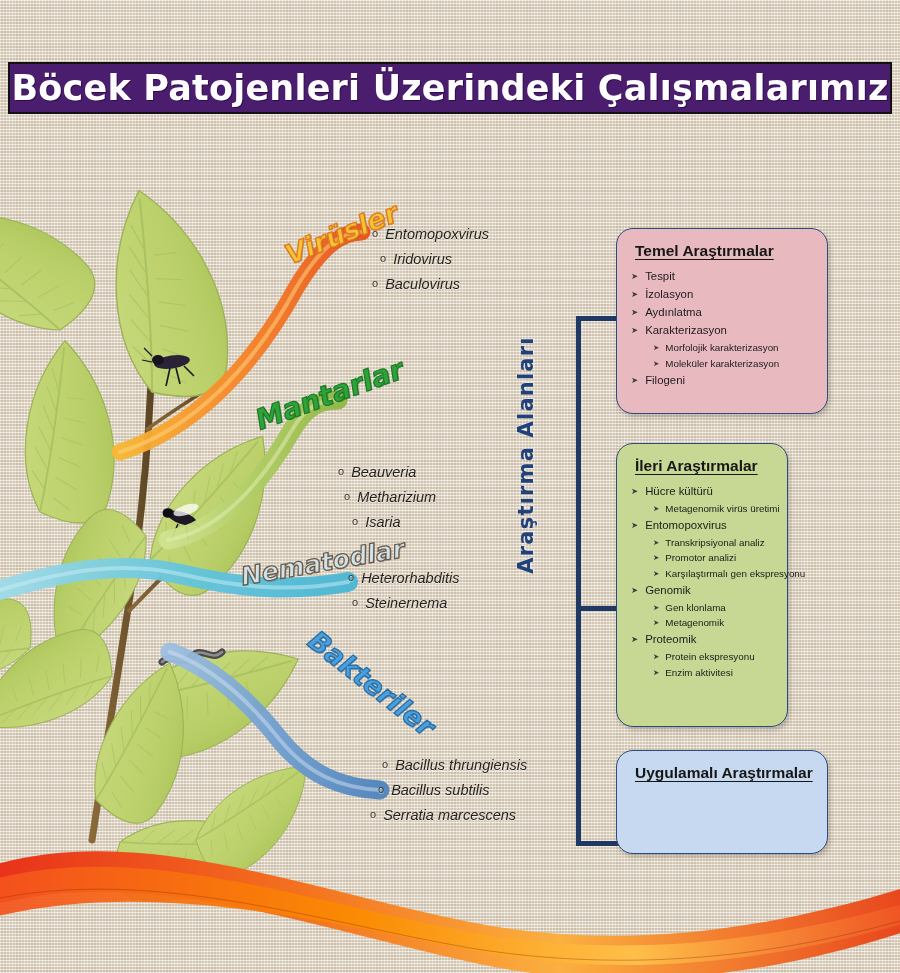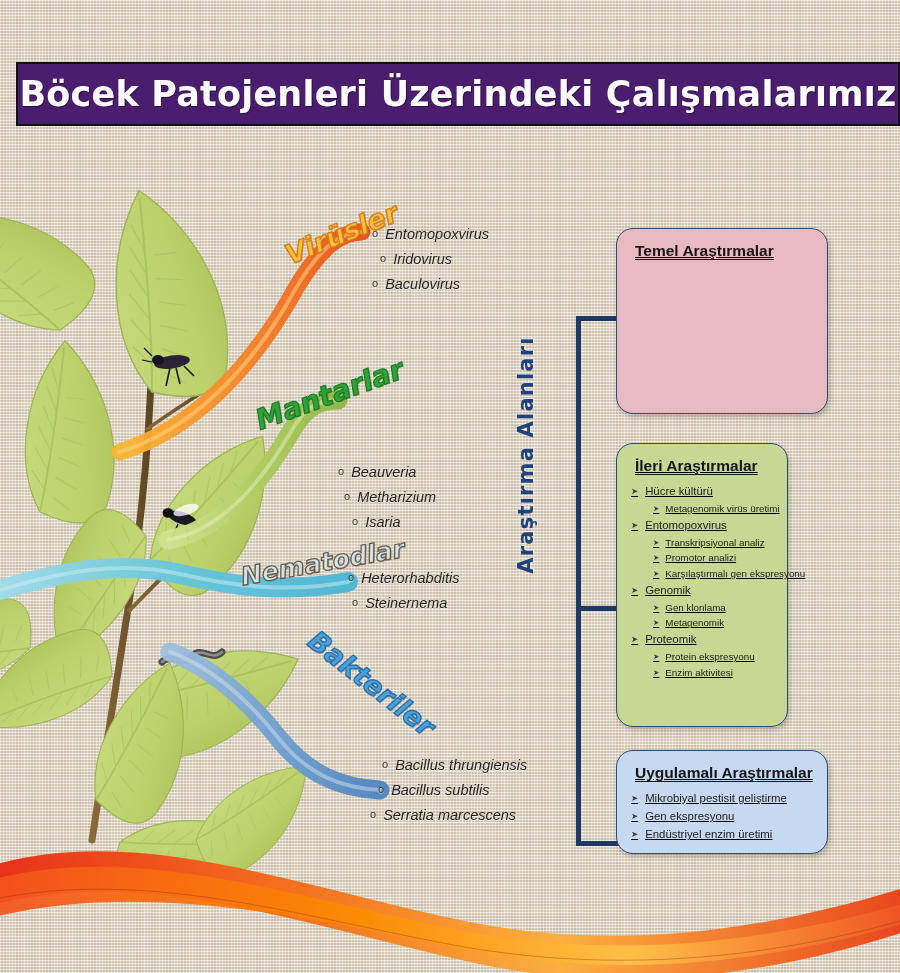--- a/index.html
+++ b/index.html
@@ -15,21 +15,21 @@
     background-image:
       repeating-linear-gradient(0deg, rgba(255,255,255,.45) 0px, rgba(255,255,255,.45) 1px, rgba(168,152,128,.18) 1px, rgba(168,152,128,.18) 3px),
       repeating-linear-gradient(90deg, rgba(255,255,255,.40) 0px, rgba(255,255,255,.40) 1px, rgba(168,152,128,.16) 1px, rgba(168,152,128,.16) 3px),
       repeating-linear-gradient(0deg, rgba(140,120,95,.07) 0px, rgba(140,120,95,.07) 6px, rgba(255,255,255,.05) 6px, rgba(255,255,255,.05) 13px),
       repeating-linear-gradient(90deg, rgba(140,120,95,.06) 0px, rgba(140,120,95,.06) 7px, rgba(255,255,255,.05) 7px, rgba(255,255,255,.05) 15px);
   }
   #frame{position:absolute;inset:0;width:900px;height:973px;}
 
   
   .title-banner{
-    position:absolute;left:16px;top:62px;width:884px;height:64px;
+    position:absolute;left:8px;top:62px;width:884px;height:52px;
     background:#4b1d6e;border:2px solid #111;
     box-sizing:border-box;
     display:flex;align-items:center;justify-content:center;
   }
   .title-banner .ttxt{
     color:#fdfcfe;font-size:35px;font-weight:bold;letter-spacing:.2px;
     font-family:"DejaVu Sans", sans-serif;
     text-shadow:1px 1px 0 #2d0f45;
     white-space:nowrap;
   }
@@ -113,21 +113,20 @@
   .arm-1{left:576px;top:316px;width:46px;}
   .arm-2{left:576px;top:606px;width:46px;}
   .arm-3{left:576px;top:841px;width:46px;}
 
   
   .rbox{
     position:absolute;box-sizing:border-box;
     border:1.6px solid #2b4a7d;border-radius:17px;
     box-shadow:2px 3px 5px rgba(70,60,50,.28);
     padding:11px 12px 10px 14px;
-    text-decoration:underline;
   }
   .rbox h3{
     margin:2px 0 10px 4px;font-size:15.5px;font-weight:bold;color:#161616;
     font-family:"Liberation Sans", sans-serif;
     text-decoration:underline;text-underline-offset:3px;
     white-space:nowrap;
   }
   .rbox ul{margin:0;padding:0;list-style:none;}
   .rbox li{
     font-size:11.4px;color:#1b1b1b;margin:0 0 5px 0;white-space:nowrap;
@@ -350,20 +349,29 @@
   <span>Araştırma Alanları</span>
 </div>
 
 <div class="bracket-spine"></div>
 <div class="bracket-arm arm-1"></div>
 <div class="bracket-arm arm-2"></div>
 <div class="bracket-arm arm-3"></div>
 
 <div class="rbox" id="box-basic">
   <h3>Temel Araştırmalar</h3>
+  <ul>
+    <li>Tespit</li>
+    <li>İzolasyon</li>
+    <li>Aydınlatma</li>
+    <li>Karakterizasyon</li>
+    <li class="sub">Morfolojik karakterizasyon</li>
+    <li class="sub">Moleküler karakterizasyon</li>
+    <li>Filogeni</li>
+  </ul>
 </div>
 
 <div class="rbox" id="box-advanced">
   <h3>İleri Araştırmalar</h3>
   <ul>
     <li>Hücre kültürü</li>
     <li class="sub">Metagenomik virüs üretimi</li>
     <li>Entomopoxvirus</li>
     <li class="sub">Transkripsiyonal analiz</li>
     <li class="sub">Promotor analizi</li>
@@ -372,18 +380,13 @@
     <li class="sub">Gen klonlama</li>
     <li class="sub">Metagenomik</li>
     <li>Proteomik</li>
     <li class="sub">Protein ekspresyonu</li>
     <li class="sub">Enzim aktivitesi</li>
   </ul>
 </div>
 
 <div class="rbox" id="box-applied">
   <h3>Uygulamalı Araştırmalar</h3>
-  <ul>
-    <li>Mikrobiyal pestisit geliştirme</li>
-    <li>Gen ekspresyonu</li>
-    <li>Endüstriyel enzim üretimi</li>
-  </ul>
 </div>
 
 </body></html>

